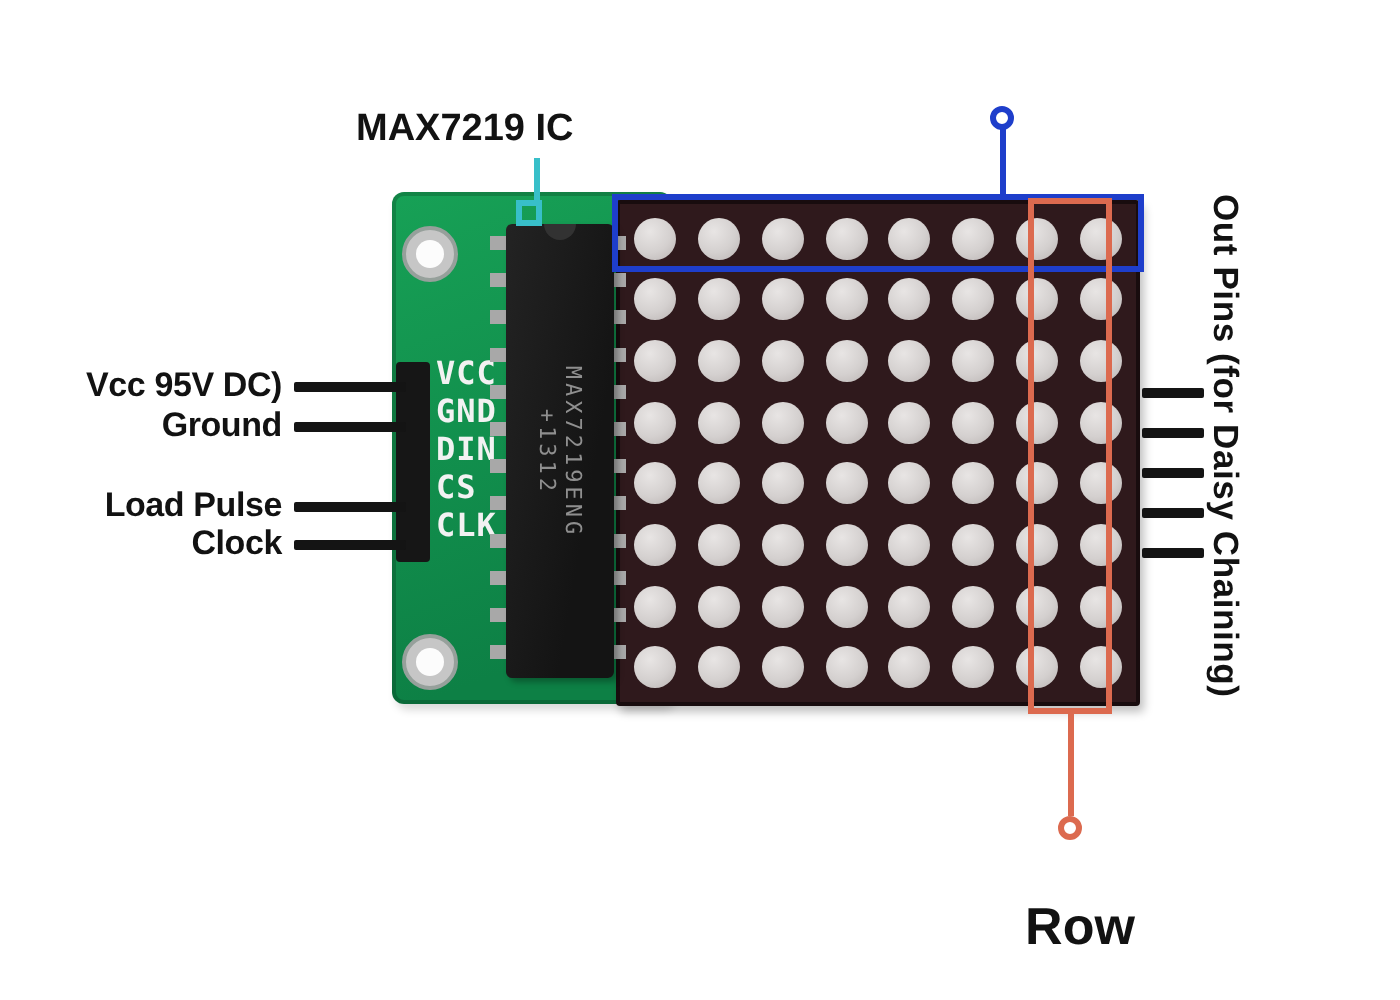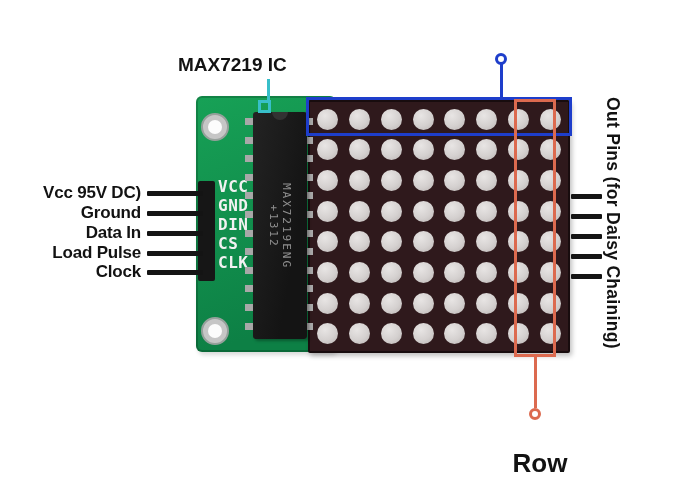--- a/index.html
+++ b/index.html
@@ -97,24 +97,20 @@
   <div class="header-plastic"></div>
 
   <div class="left-row" style="top:182px">
     <span class="left-label">Vcc 95V DC)</span>
     <span class="pin-line"></span>
   </div>
   <div class="left-row" style="top:202px">
     <span class="left-label">Ground</span>
     <span class="pin-line"></span>
   </div>
-  <div class="left-row" style="top:222px">
-    <span class="left-label">Data In</span>
-    <span class="pin-line"></span>
-  </div>
   <div class="left-row" style="top:242px">
     <span class="left-label">Load Pulse</span>
     <span class="pin-line"></span>
   </div>
   <div class="left-row" style="top:261px">
     <span class="left-label">Clock</span>
     <span class="pin-line"></span>
   </div>
 
   <div class="pcb-silk">

